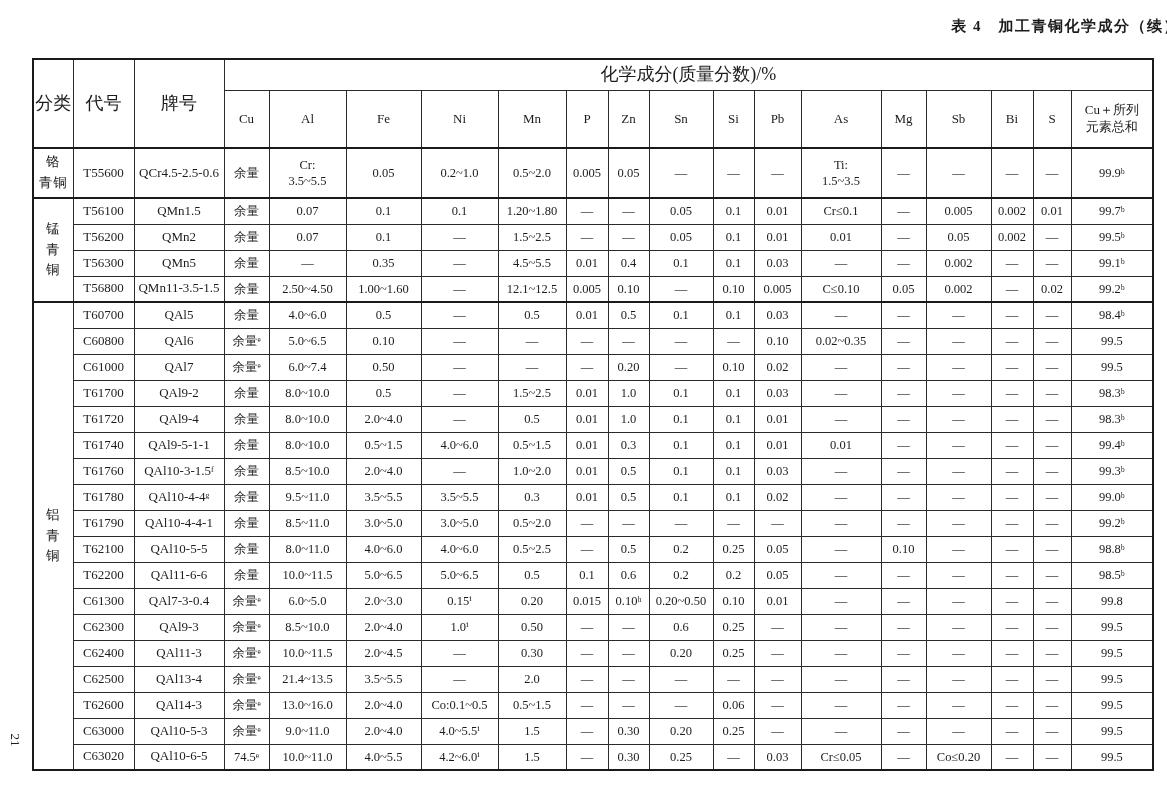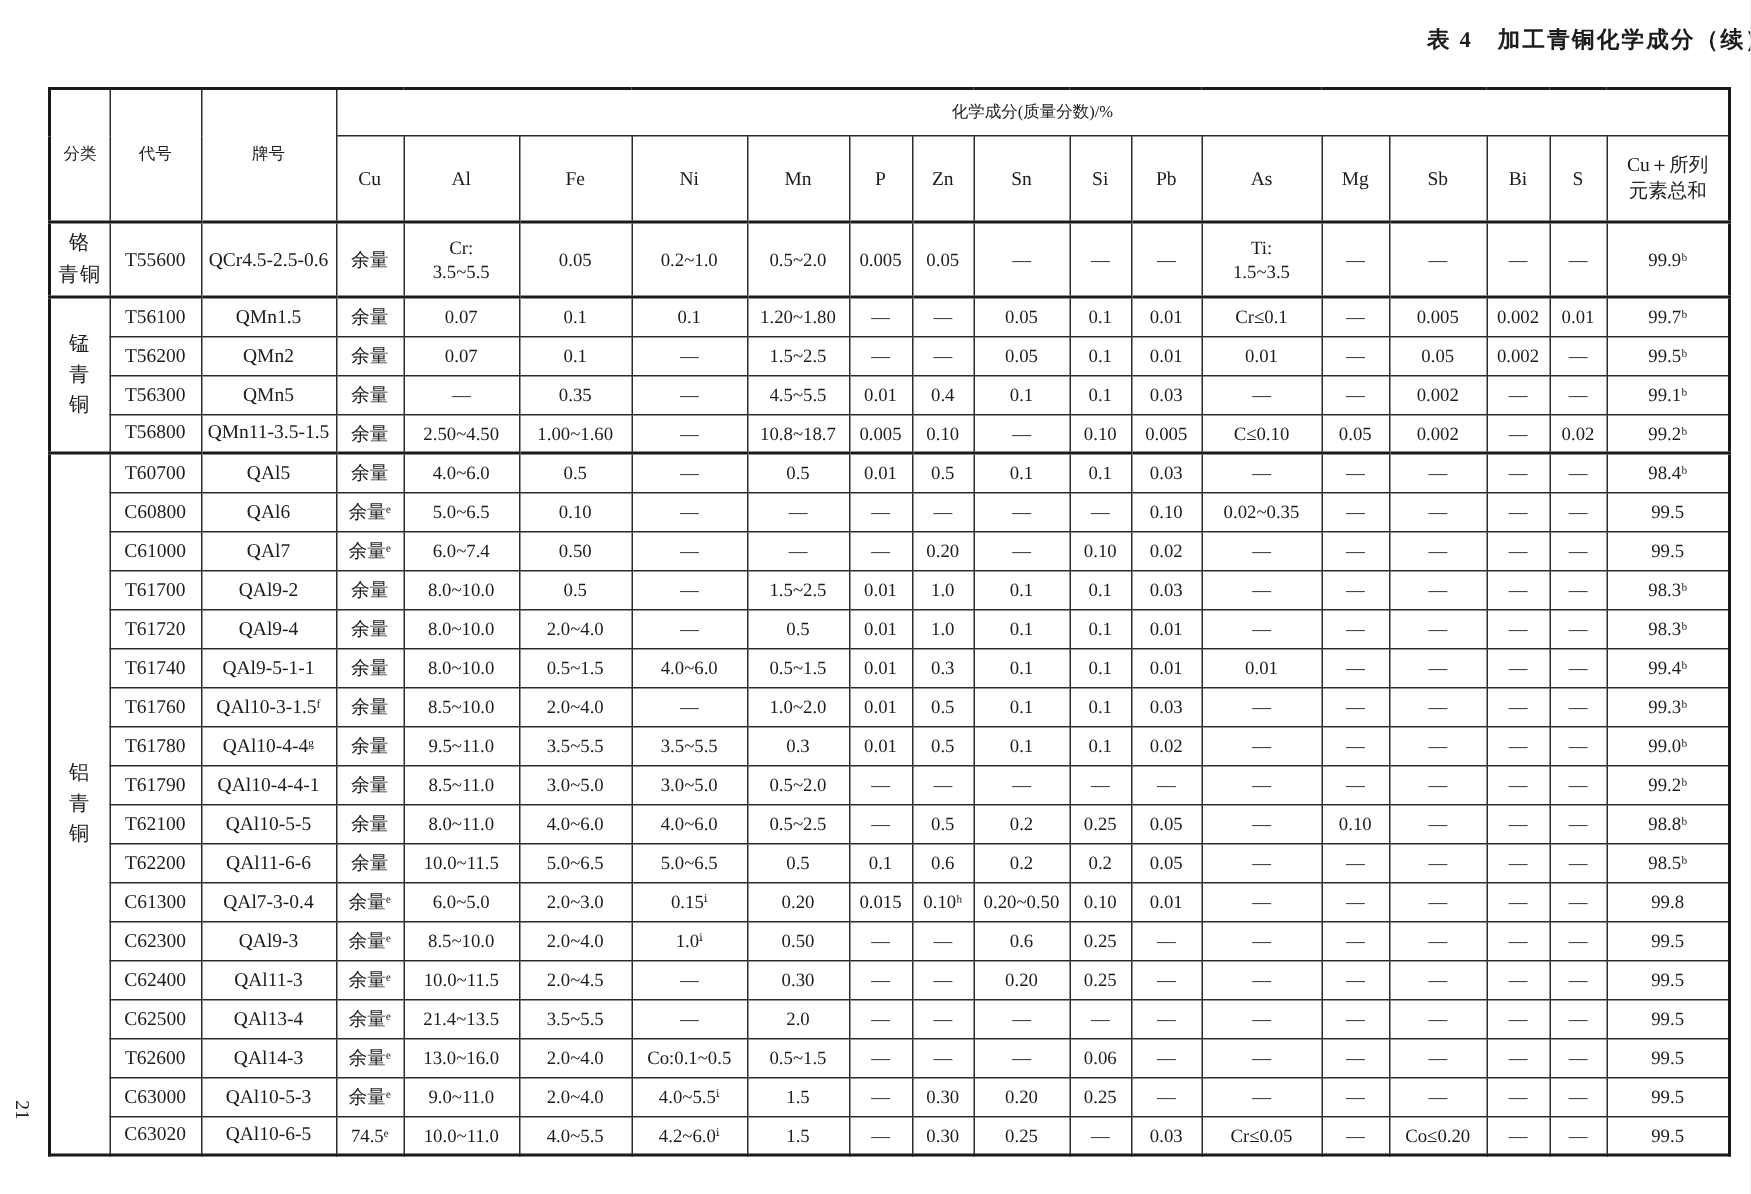--- a/index.html
+++ b/index.html
@@ -26,21 +26,21 @@
   }
   .comp th, .comp td {
     border:1px solid #2b2b2b;
     text-align:center; vertical-align:middle;
     font-size:12.5px; line-height:1.3;
     padding:0 1px;
     white-space:pre-line;
     overflow:hidden;
     font-weight:normal;
   }
-  .comp thead tr.group-h th { height:30px; font-size:11px;margin-top:16px; }
+  .comp thead tr.group-h th { height:30px; font-size:18px;margin-top:16px; }
   .comp thead tr.elem-h th { height:56px; font-size:13px; }
   .comp thead tr.elem-h th { border-bottom:2px solid #1a1a1a; }
   .comp thead th.left-h { font-size:13.5px; }
   .comp tbody tr { height:26px; }
   .comp tbody tr.first-data { height:50px; }
   .comp tbody tr.group-start td { border-top:2px solid #1a1a1a; }
   .comp td.cat { font-size:13.5px; line-height:1.55; letter-spacing:1px; }
   .comp td.code, .comp td.grade { font-size:13px; }
 </style>
 </head>
@@ -187,21 +187,21 @@
           <td>—</td>
           <td>99.1ᵇ</td>
         </tr>
         <tr>
           <td class="code">T56800</td>
           <td class="grade">QMn11-3.5-1.5</td>
           <td>余量</td>
           <td>2.50~4.50</td>
           <td>1.00~1.60</td>
           <td>—</td>
-          <td>10.8~18.7</td>
+          <td>12.1~12.5</td>
           <td>0.005</td>
           <td>0.10</td>
           <td>—</td>
           <td>0.10</td>
           <td>0.005</td>
           <td>C≤0.10</td>
           <td>0.05</td>
           <td>0.002</td>
           <td>—</td>
           <td>0.02</td>

